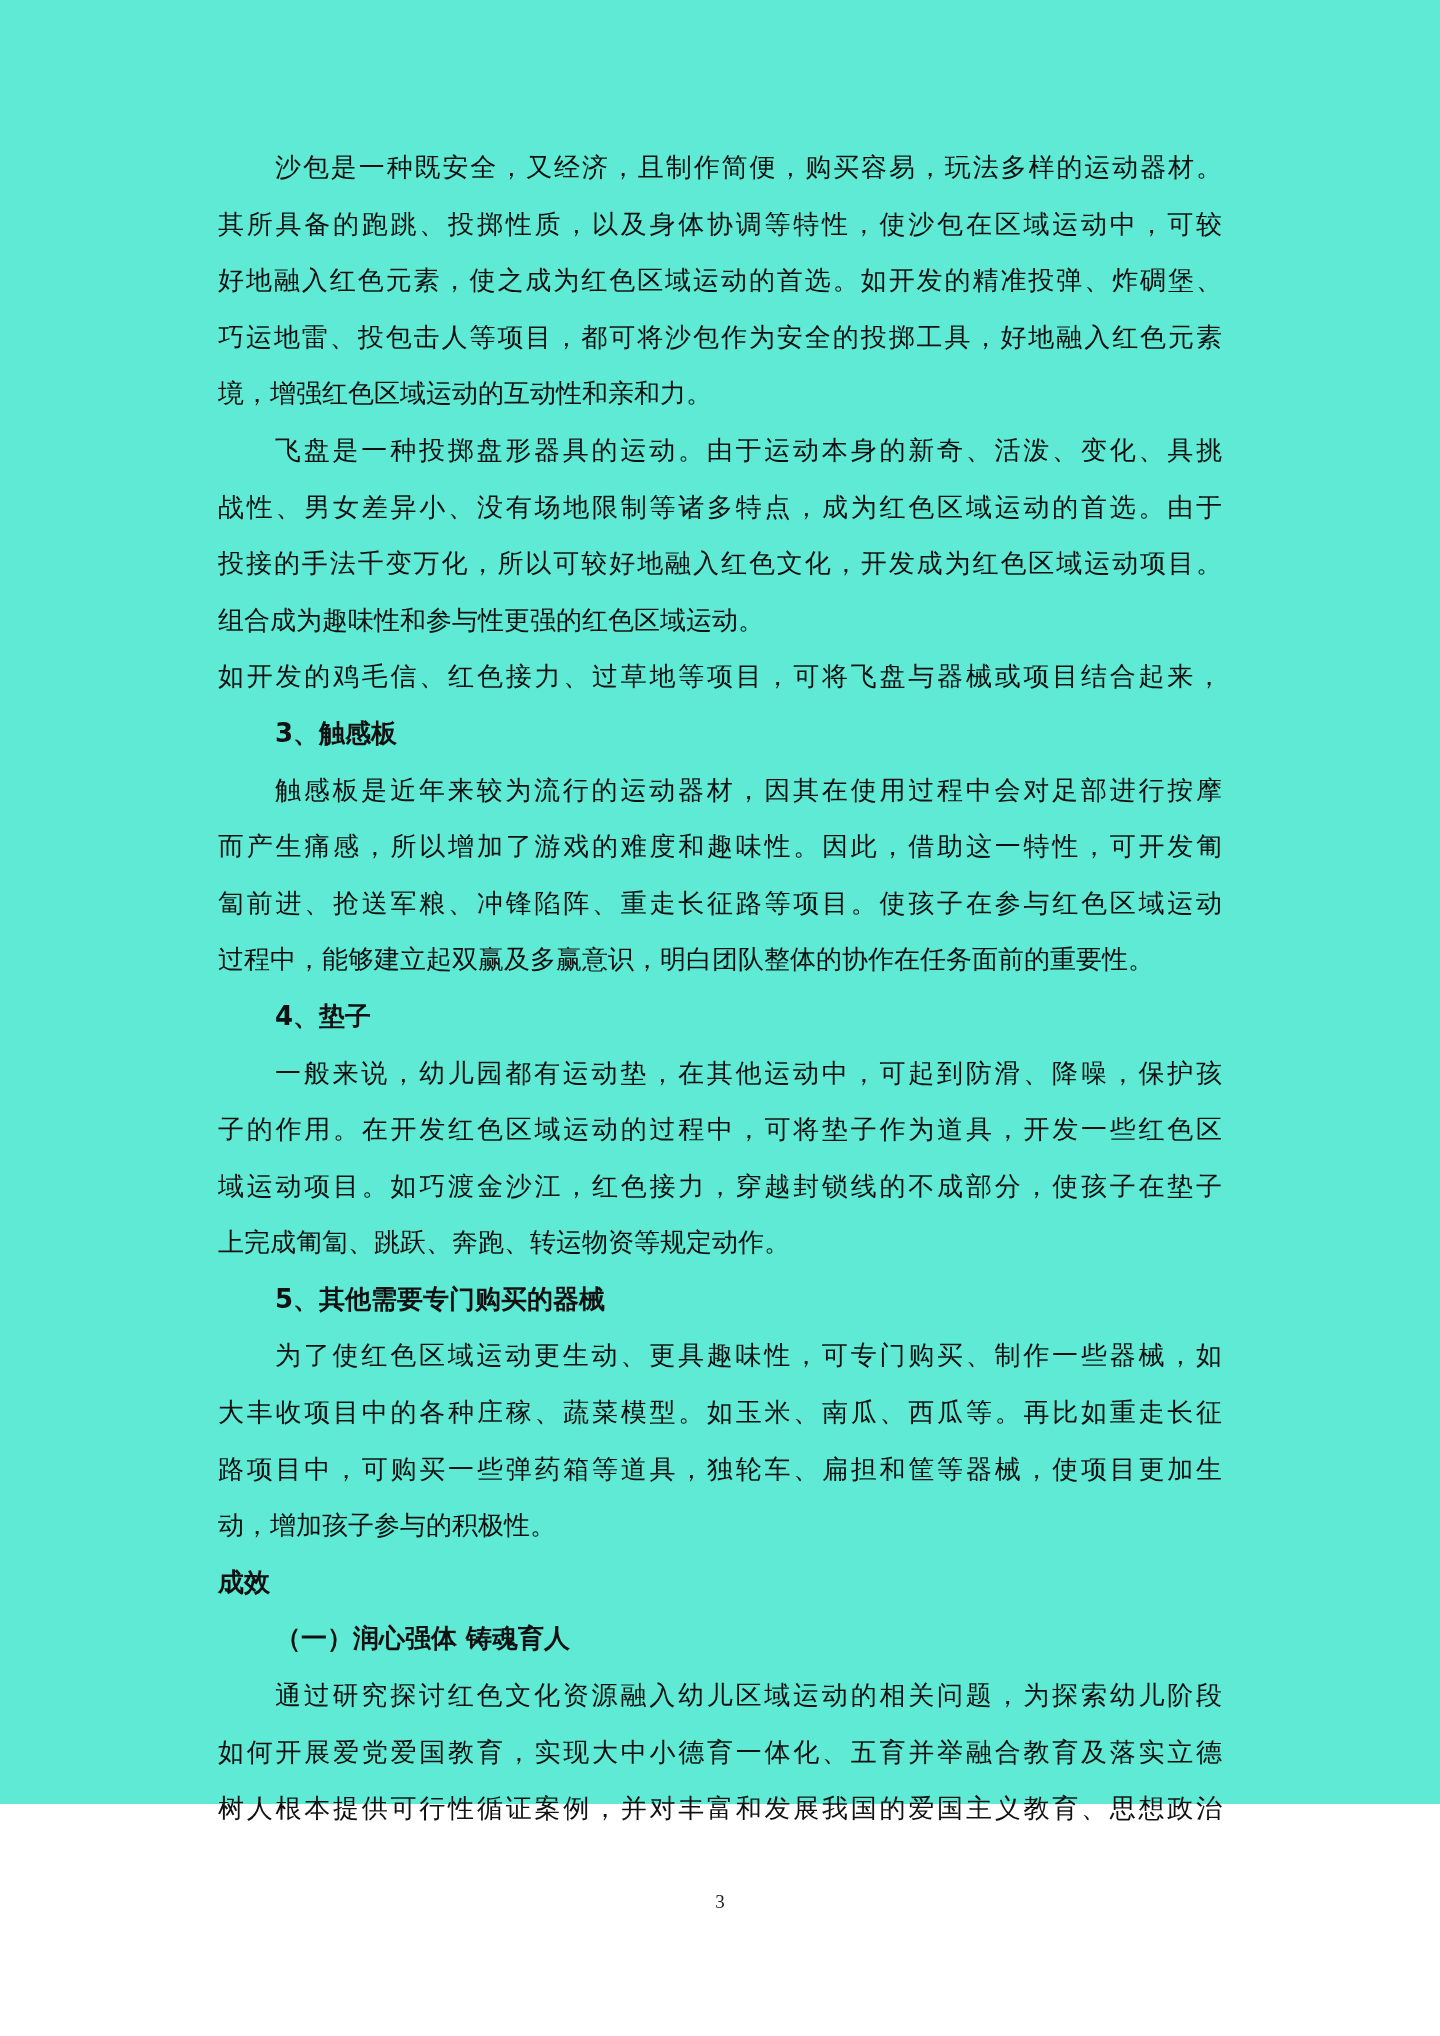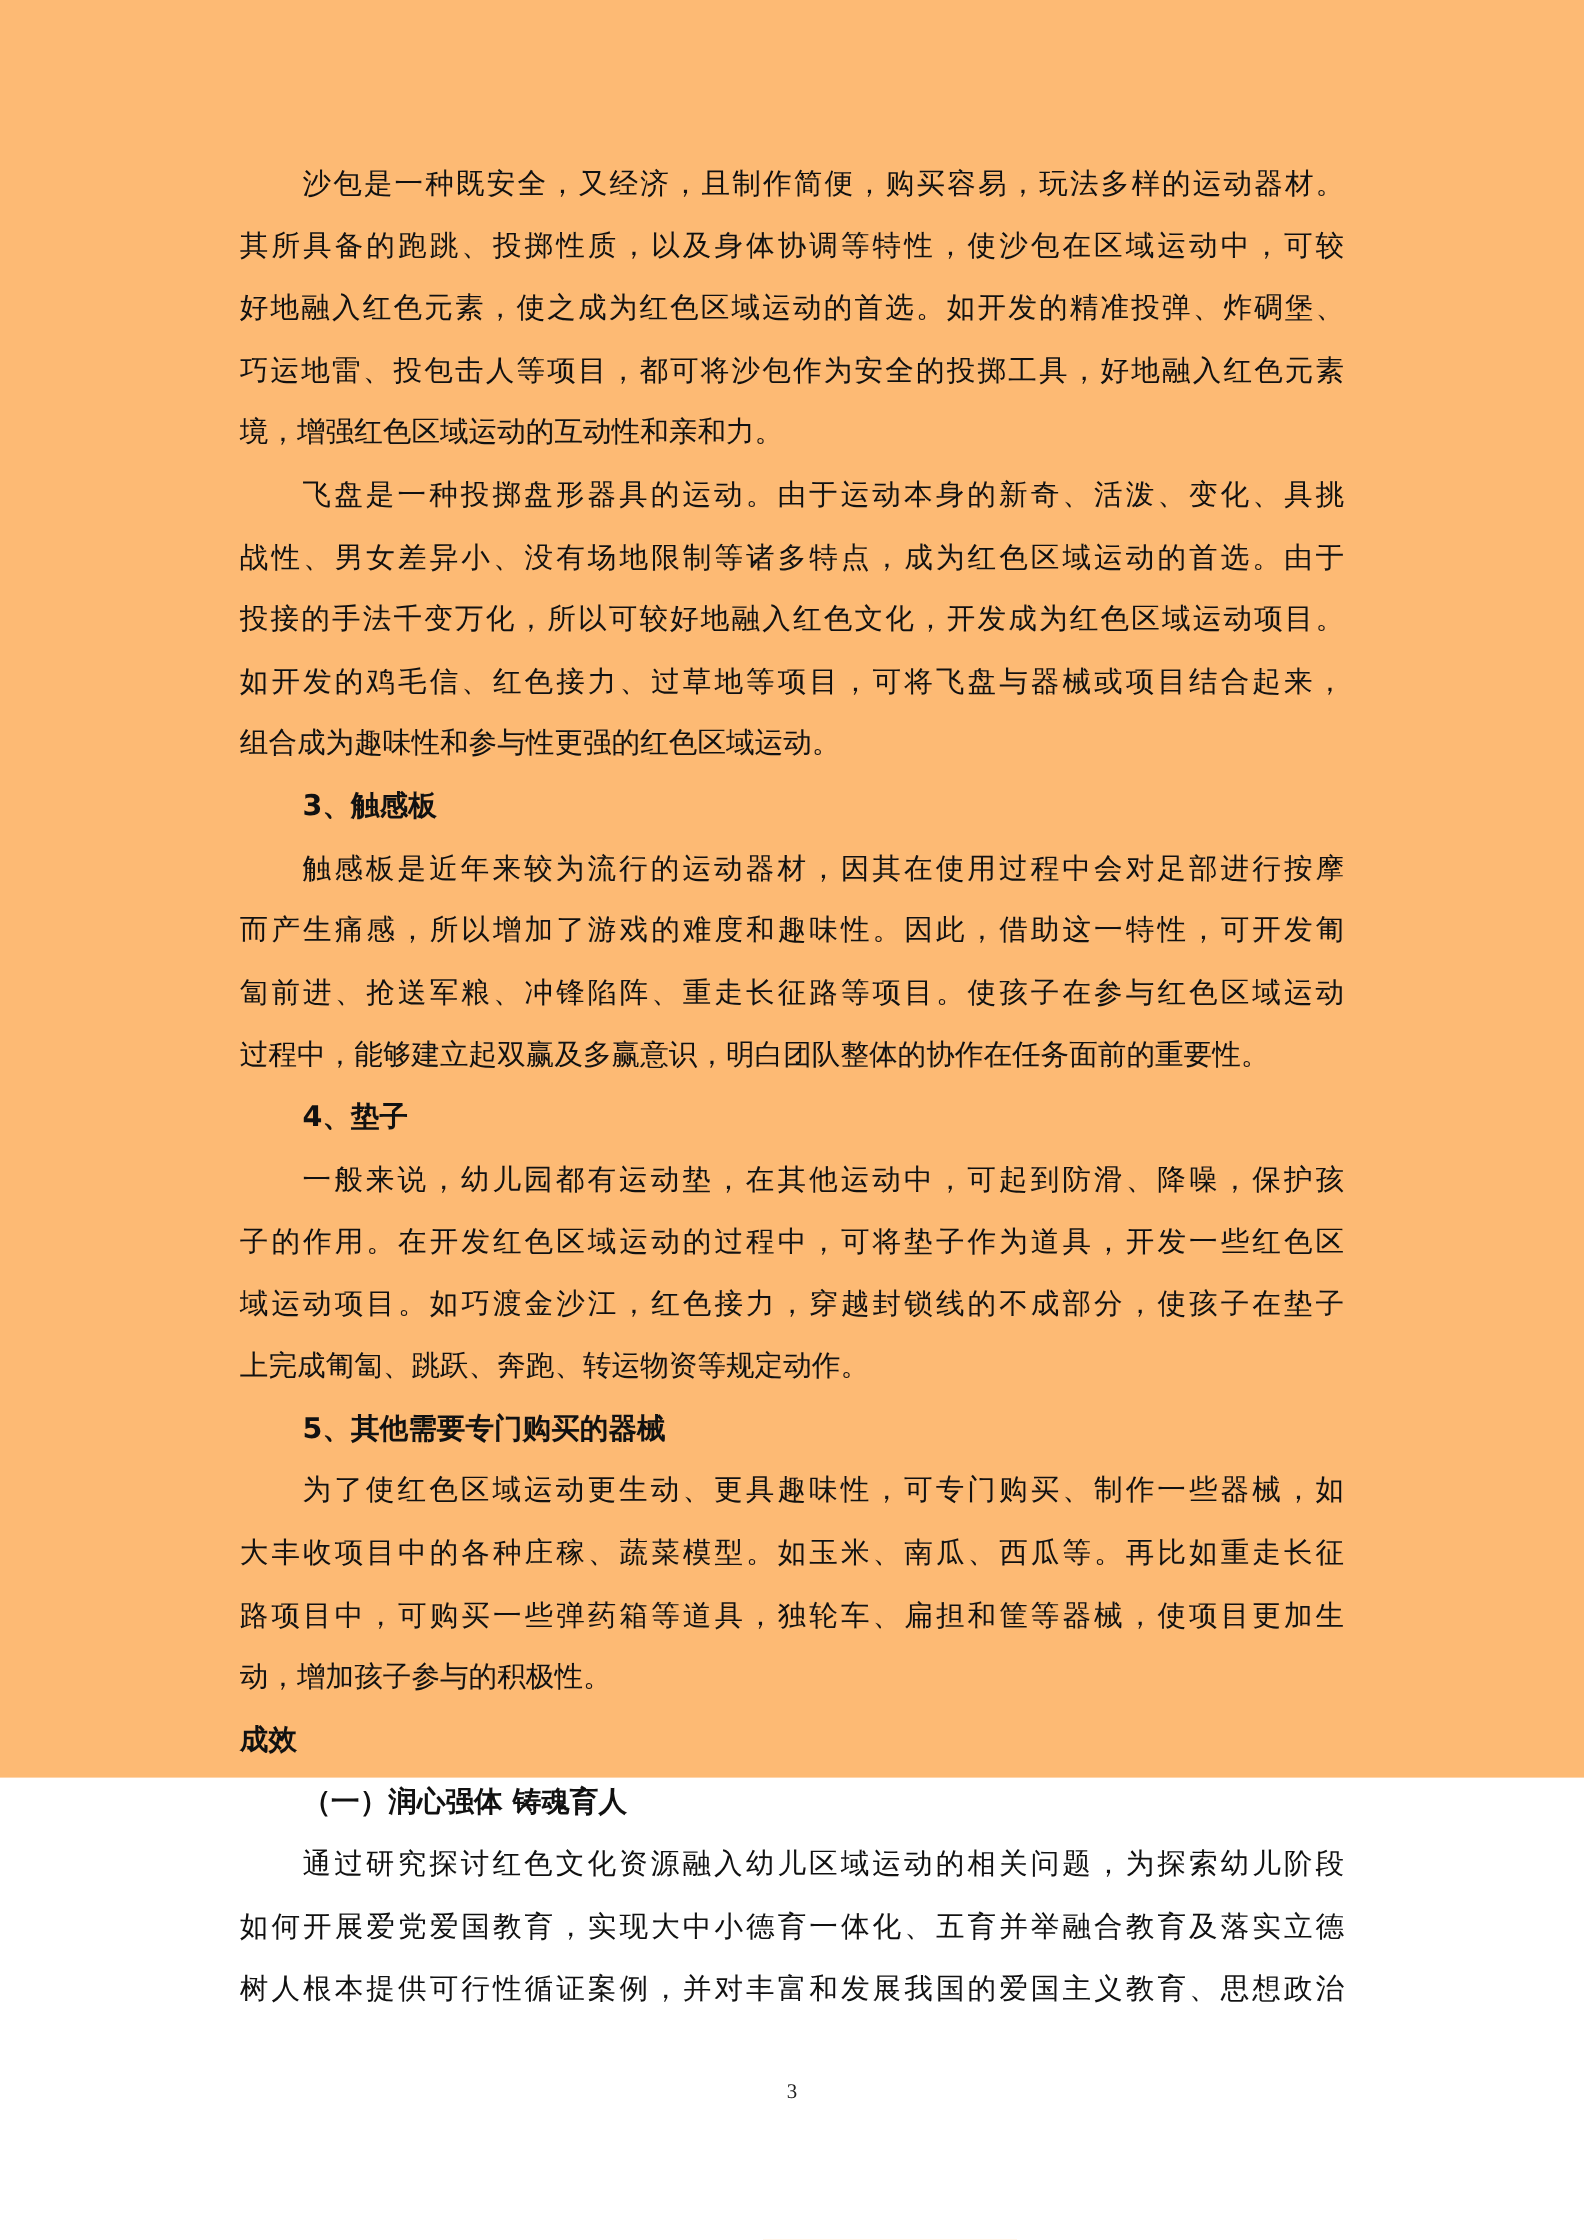--- a/index.html
+++ b/index.html
@@ -13,22 +13,22 @@
     position: relative;
     overflow: hidden;
     font-family: "DejaVu Serif", "Liberation Serif", serif;
     color: #111111;
   }
   .page {
     position: absolute;
     left: 0;
     top: 0;
     width: 1440px;
-    height: 1616px;
-    background: #fdba74;
+    height: 1804px;
+    background: #5eead4;
   }
   .content {
     position: absolute;
     left: 218px;
     top: 139px;
     width: 1004px;
   }
   .line {
     height: 56.6px;
     line-height: 56.6px;
@@ -80,22 +80,22 @@
       <div class="line">好地融入红色元素，使之成为红色区域运动的首选。如开发的精准投弹、炸碉堡、</div>
       <div class="line">巧运地雷、投包击人等项目，都可将沙包作为安全的投掷工具，好地融入红色元素</div>
       <div class="line last">境，增强红色区域运动的互动性和亲和力。</div>
     </div>
 
 
     <div>
       <div class="line indent">飞盘是一种投掷盘形器具的运动。由于运动本身的新奇、活泼、变化、具挑</div>
       <div class="line">战性、男女差异小、没有场地限制等诸多特点，成为红色区域运动的首选。由于</div>
       <div class="line">投接的手法千变万化，所以可较好地融入红色文化，开发成为红色区域运动项目。</div>
+      <div class="line last">组合成为趣味性和参与性更强的红色区域运动。</div>
       <div class="line">如开发的鸡毛信、红色接力、过草地等项目，可将飞盘与器械或项目结合起来，</div>
-      <div class="line last">组合成为趣味性和参与性更强的红色区域运动。</div>
     </div>
 
     <div class="line heading indent">3、触感板</div>
 
     <div>
       <div class="line indent">触感板是近年来较为流行的运动器材，因其在使用过程中会对足部进行按摩</div>
       <div class="line">而产生痛感，所以增加了游戏的难度和趣味性。因此，借助这一特性，可开发匍</div>
       <div class="line">匐前进、抢送军粮、冲锋陷阵、重走长征路等项目。使孩子在参与红色区域运动</div>
       <div class="line last">过程中，能够建立起双赢及多赢意识，明白团队整体的协作在任务面前的重要性。</div>
     </div>

